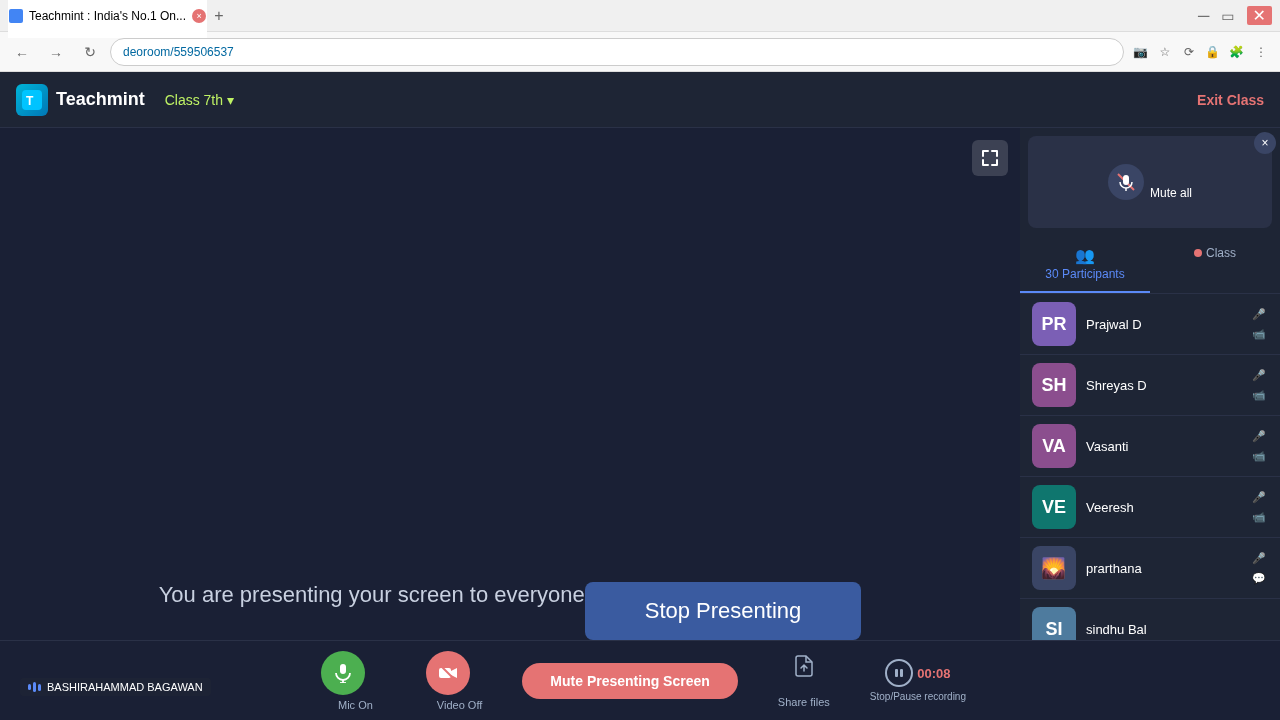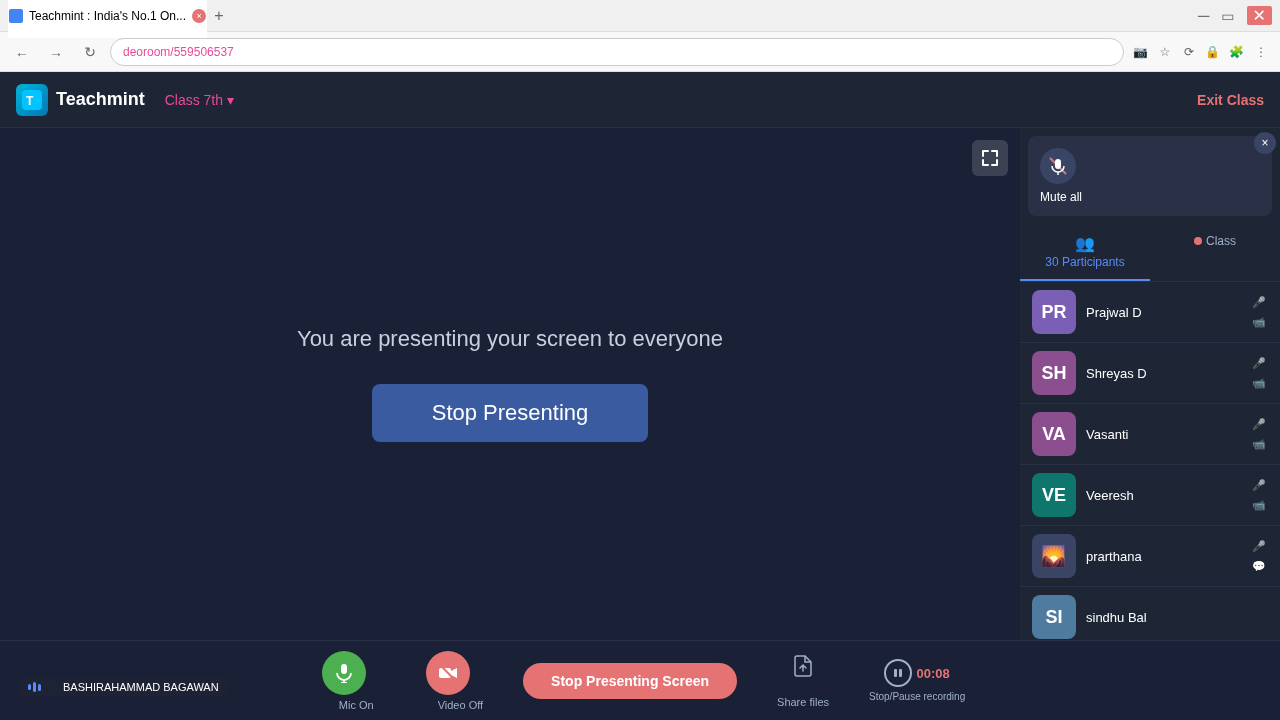--- a/index.html
+++ b/index.html
@@ -59,21 +59,21 @@
       border-radius: 4px;
     }
     .address-bar {
       flex: 1;
       height: 28px;
       background: #fff;
       border: 1px solid #ccc;
       border-radius: 14px;
       padding: 0 12px;
       font-size: 12px;
-      color: #ec4899;
+      color: #0369a1;
       display: flex;
       align-items: center;
     }
     .toolbar-icons {
       display: flex; align-items: center; gap: 2px;
     }
     .toolbar-icon {
       width: 22px; height: 22px;
       display: flex; align-items: center; justify-content: center;
       font-size: 12px; color: #666;
@@ -112,21 +112,21 @@
     .logo-text {
       font-size: 18px;
       font-weight: 700;
       color: white;
     }
     .class-selector {
       display: flex;
       align-items: center;
       gap: 4px;
       margin-left: 20px;
-      color: #ec4899;
+      color: #bef264;
       font-size: 14px;
       cursor: pointer;
     }
     .exit-class-btn {
       margin-left: auto;
       color: #e57373;
       font-size: 14px;
       font-weight: 600;
       cursor: pointer;
       background: none;
@@ -138,22 +138,21 @@
       flex: 1;
       display: flex;
       overflow: hidden;
     }
 
     
     .presentation-area {
       flex: 1;
       background: #1a2035;
       display: flex;
-      flex-direction: column;
-      align-items: center;
+      align-items: flex-end;
       justify-content: center;
       position: relative;
     }
     .expand-btn {
       position: absolute;
       top: 12px;
       right: 12px;
       width: 36px; height: 36px;
       background: rgba(255,255,255,0.15);
       border-radius: 6px;
@@ -188,24 +187,24 @@
     .panel-top {
       display: flex;
       gap: 8px;
       padding: 8px;
       align-items: flex-start;
     }
     .mute-all-card {
       background: #2a3147;
       border-radius: 8px;
       display: flex;
-      flex-direction: column;
-      align-items: flex-start;
+      flex-direction: row;
+      align-items: flex-end;
       justify-content: center;
-      padding: 12px;
+      padding: 28px;
       gap: 6px;
       flex: 1;
     }
     .mute-all-icon {
       width: 36px; height: 36px;
       background: #3a4565;
       border-radius: 50%;
       display: flex; align-items: center; justify-content: center;
       font-size: 18px; color: white;
     }
@@ -414,21 +413,21 @@
       position: absolute;
       left: 20px;
       bottom: 24px;
       background: rgba(30,37,53,0.85);
       color: white;
       font-size: 11px;
       padding: 3px 8px;
       border-radius: 4px;
       display: flex;
       align-items: center;
-      gap: 22px;
+      gap: 6px;
     }
     .audio-waves {
       display: flex;
       gap: 2px;
       align-items: center;
     }
     .wave-bar {
       width: 3px;
       background: #5b8af8;
       border-radius: 2px;
@@ -628,21 +627,21 @@
       <div class="toolbar-btn-icon video-btn-icon">
         <svg width="20" height="20" viewBox="0 0 20 20" fill="none">
           <rect x="1" y="5" width="12" height="10" rx="2" fill="white"></rect>
           <path d="M13 8l6-3v10l-6-3V8z" fill="white"></path>
           <line x1="1" y1="1" x2="19" y2="19" stroke="#e57373" stroke-width="2"></line>
         </svg>
       </div>
       <span class="toolbar-btn-label">Video Off</span>
     </div>
 
-    <button class="stop-presenting-screen-btn">Stop Presenting Screen</button>
+    <button class="stop-presenting-screen-btn">Mute Presenting Screen</button>
 
     <div class="share-files-btn">
       <span class="share-files-icon">
         <svg width="24" height="24" viewBox="0 0 24 24" fill="none">
           <path d="M14 2H6a2 2 0 00-2 2v16a2 2 0 002 2h12a2 2 0 002-2V8L14 2z" stroke="#a0b0c8" stroke-width="1.5" fill="none"></path>
           <path d="M14 2v6h6" stroke="#a0b0c8" stroke-width="1.5"></path>
           <path d="M12 11v6M9 14l3-3 3 3" stroke="#a0b0c8" stroke-width="1.5" stroke-linecap="round"></path>
         </svg>
       </span>
       <span class="share-files-label">Share files</span>

